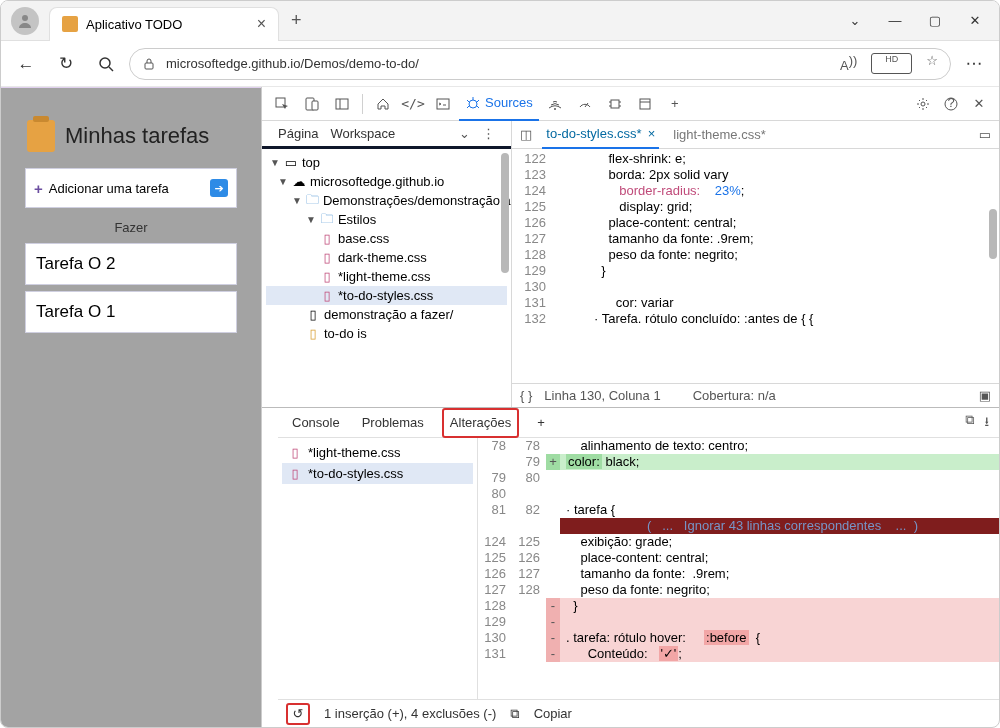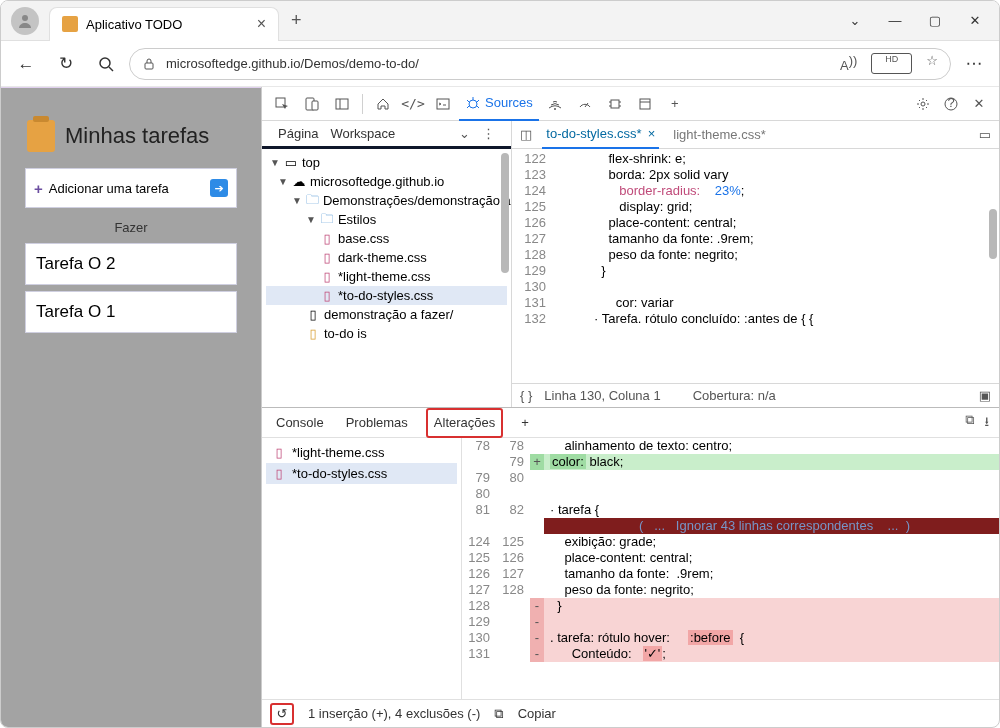--- a/index.html
+++ b/index.html
@@ -49,21 +49,21 @@
 .filetab{display:flex;align-items:center;gap:6px;padding:0 4px;height:28px;}
 .filetab.active{color:#0369a1;border-bottom:2px solid #1a73e8;}
 .editor{flex:1;display:flex;overflow:auto;font-family:Consolas,monospace;font-size:12px;position:relative;}
 .gutter{width:40px;text-align:right;color:#888;padding:2px 6px 2px 2px;}
 .gutter div{height:16px;line-height:16px;}
 .code{padding:2px 4px;margin-left:38px;}
 .code div{height:16px;line-height:16px;white-space:pre;}
 .kw{color:#c04b7a;}
 .num{color:#1a73e8;}
 .statusline{height:24px;border-top:1px solid #d8d8d8;display:flex;align-items:center;padding:0 8px;gap:12px;color:#555;font-size:12px;}
-.dt-drawer{height:320px;border-top:1px solid #bbb;display:flex;flex-direction:column;}
+.dt-drawer{height:320px;border-top:1px solid #bbb;display:flex;flex-direction:column;padding-left:16px;}
 .drawer-tabs{height:30px;display:flex;align-items:center;padding:0 10px;gap:14px;border-bottom:1px solid #e0e0e0;}
 .drawer-tabs .tab-item{color:#333;padding:0 4px;height:30px;display:flex;align-items:center;}
 .drawer-tabs .hl{border:2px solid #d83030;border-radius:3px;padding:2px 6px;}
 .drawer-body{flex:1;display:flex;min-height:0;}
 .drawer-left{width:200px;border-right:1px solid #e0e0e0;padding:4px;}
 .drawer-left .frow{display:flex;align-items:center;gap:6px;padding:3px 6px;}
 .drawer-left .frow.sel{background:#e0e8f5;}
 .diff{flex:1;overflow:auto;font-family:Consolas,monospace;font-size:12px;position:relative;}
 .diffrow{display:flex;min-height:16px;line-height:16px;}
 .dg{width:34px;text-align:right;color:#888;padding-right:6px;}

